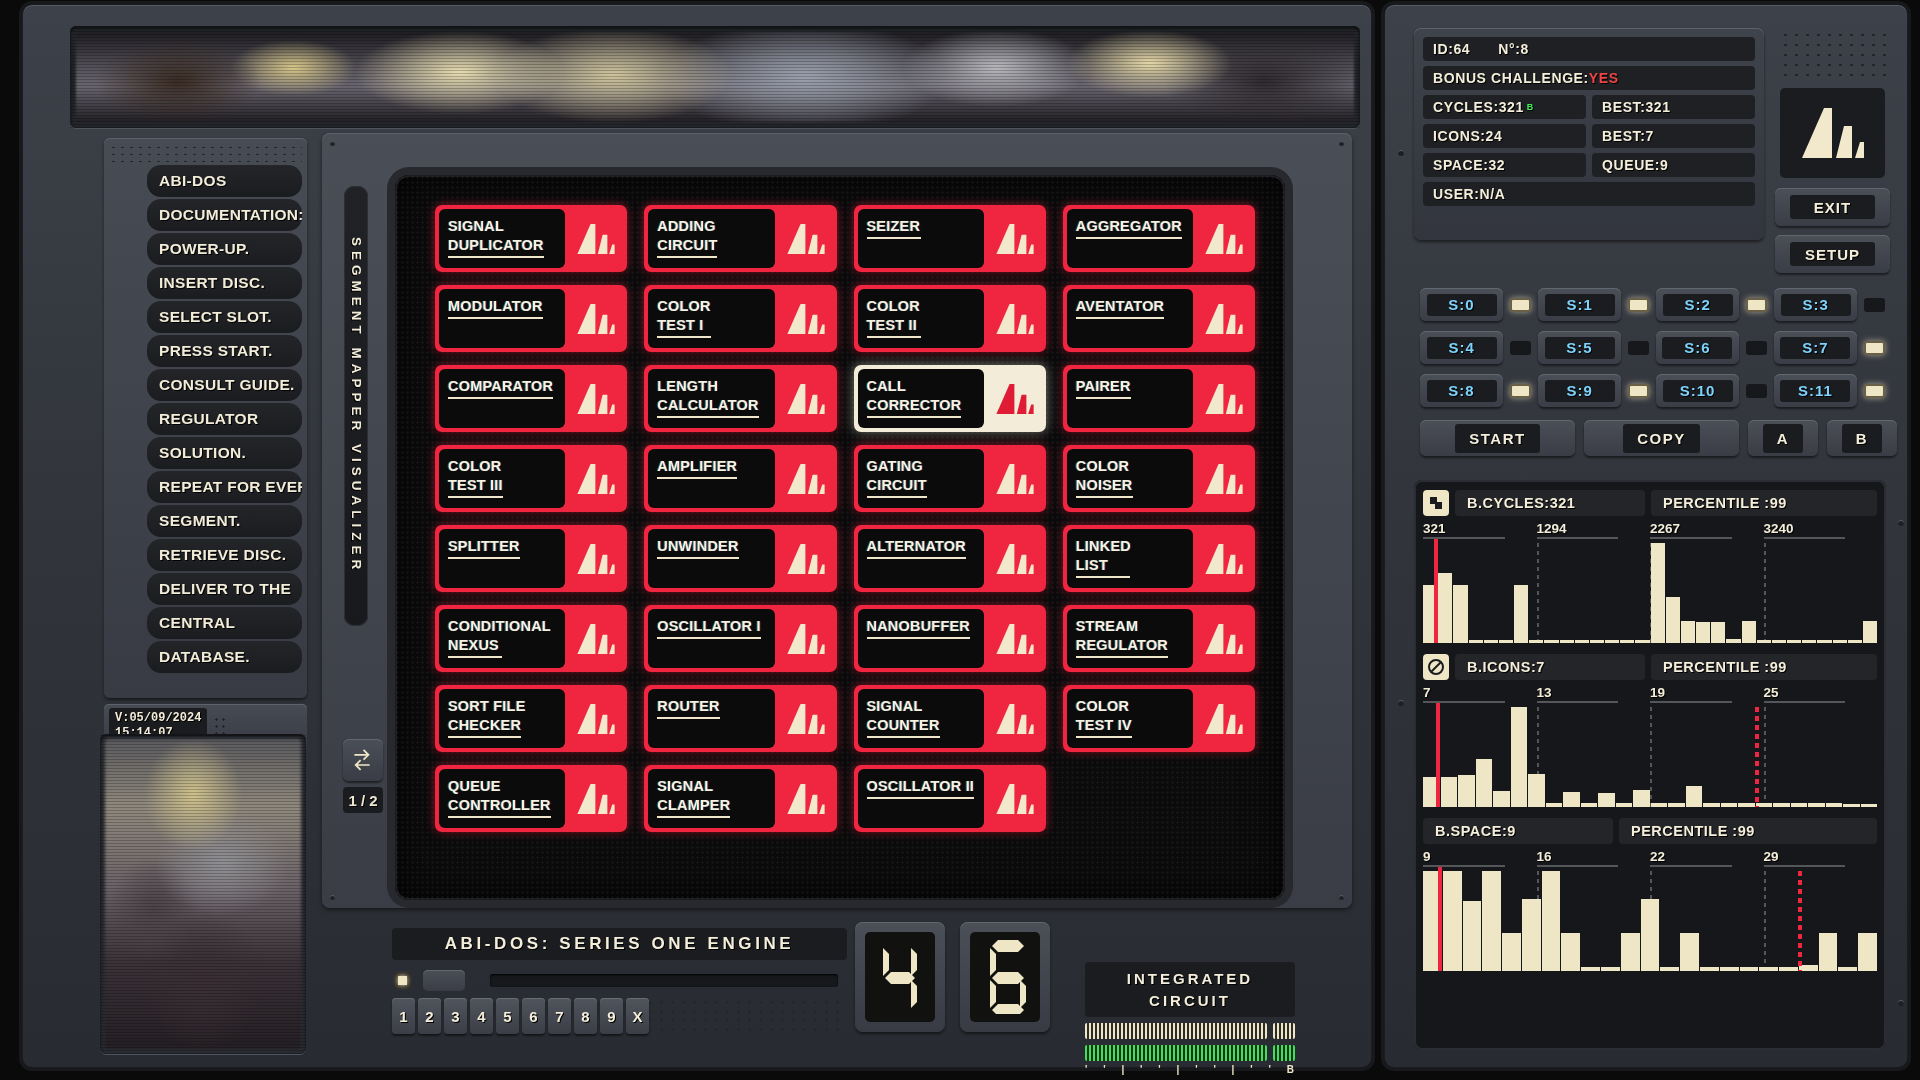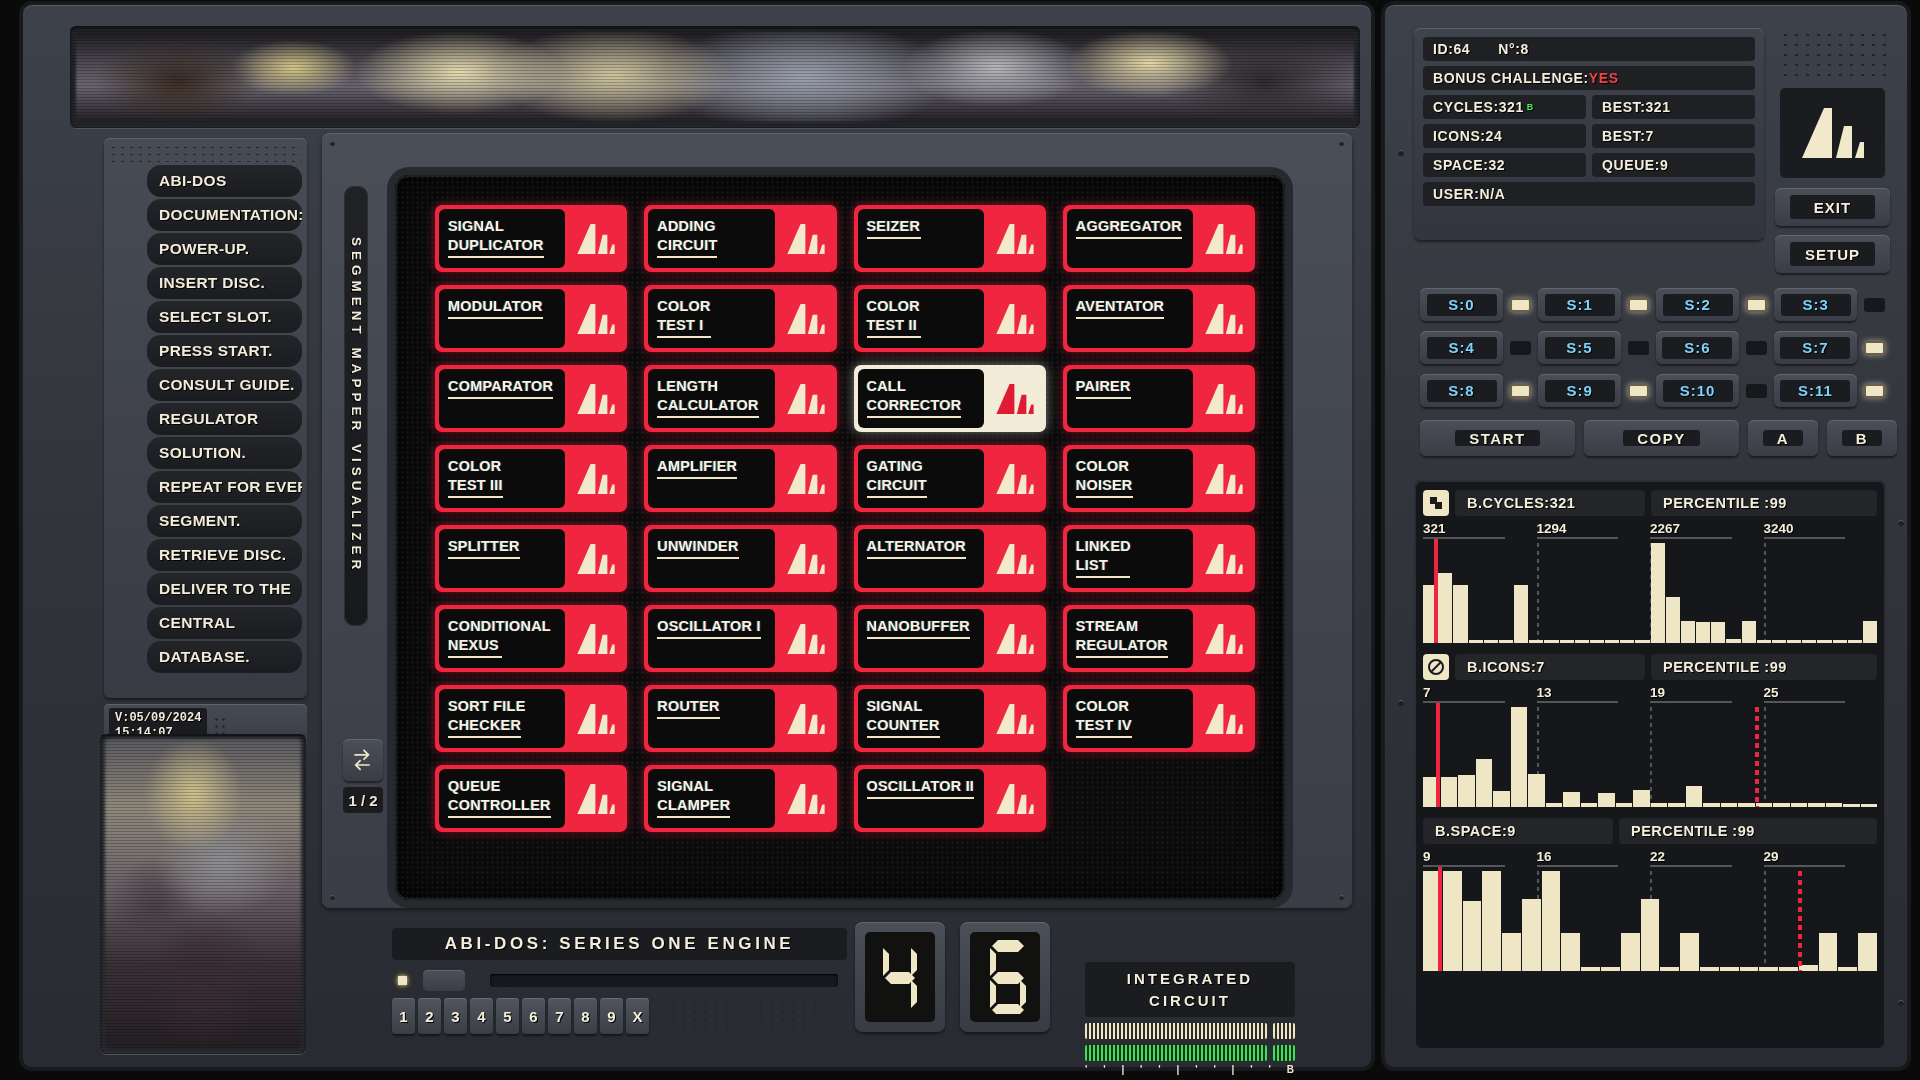--- a/index.html
+++ b/index.html
@@ -209,21 +209,21 @@
   .slot-btn { width:88px; height:33px; background:linear-gradient(180deg,#4b4f58,#3a3d45); border-radius:6px;
     display:flex;align-items:center;justify-content:center; box-shadow: inset 0 1px 0 #62666f, 0 2px 2px rgba(0,0,0,.5);}
   .slot-btn i { width:70px;height:22px;background:#1a1c20;border-radius:3px;color:#7dd3fc;font-size:15px;font-weight:bold;
     display:flex;align-items:center;justify-content:center;font-style:normal;letter-spacing:1px;text-shadow:1px 1px 0 #000;}
   .slot-led { width:22px; height:14px; border-radius:3px; background:#17181b; }
   .slot-led.on { background:#efe6c6; box-shadow:0 0 6px rgba(239,230,198,.6); border:2px solid #6a6048;}
 
   .actions { position:absolute; left:1420px; top:420px; display:flex; gap:9px;}
   .act { height:36px; background:linear-gradient(180deg,#4b4f58,#3a3d45); border-radius:6px;
     display:flex;align-items:center;justify-content:center; box-shadow: inset 0 1px 0 #62666f, 0 2px 2px rgba(0,0,0,.5);}
-  .act i { height:16px;background:#1a1c20;border-radius:3px;color:#f4eeda;font-size:15px;font-weight:bold;
+  .act i { height:29px;background:#1a1c20;border-radius:3px;color:#f4eeda;font-size:15px;font-weight:bold;
     display:flex;align-items:center;justify-content:center;font-style:normal;letter-spacing:1.5px;padding:0 14px;text-shadow:1px 1px 0 #000;}
 
   .charts { position:absolute; left:1414px; top:480px; width:472px; height:570px;
     background:#16171a; border-radius:8px; padding:9px;
     box-shadow: inset 0 0 0 2px #2a2d33; }
   .chart-block { margin-bottom:10px; }
   .chart-head { display:flex; gap:6px; align-items:center; height:28px; margin-bottom:4px;}
   .chart-ico { width:26px; height:26px; background:#efe6c6; border-radius:4px; display:flex; align-items:center; justify-content:center;}
   .chart-tag { background:#242529; border-radius:4px; height:26px; display:flex; align-items:center; padding:0 12px;
     color:#f4eeda; font-size:14.5px; font-weight:bold; letter-spacing:.5px; text-shadow:1px 1px 0 #000;}

